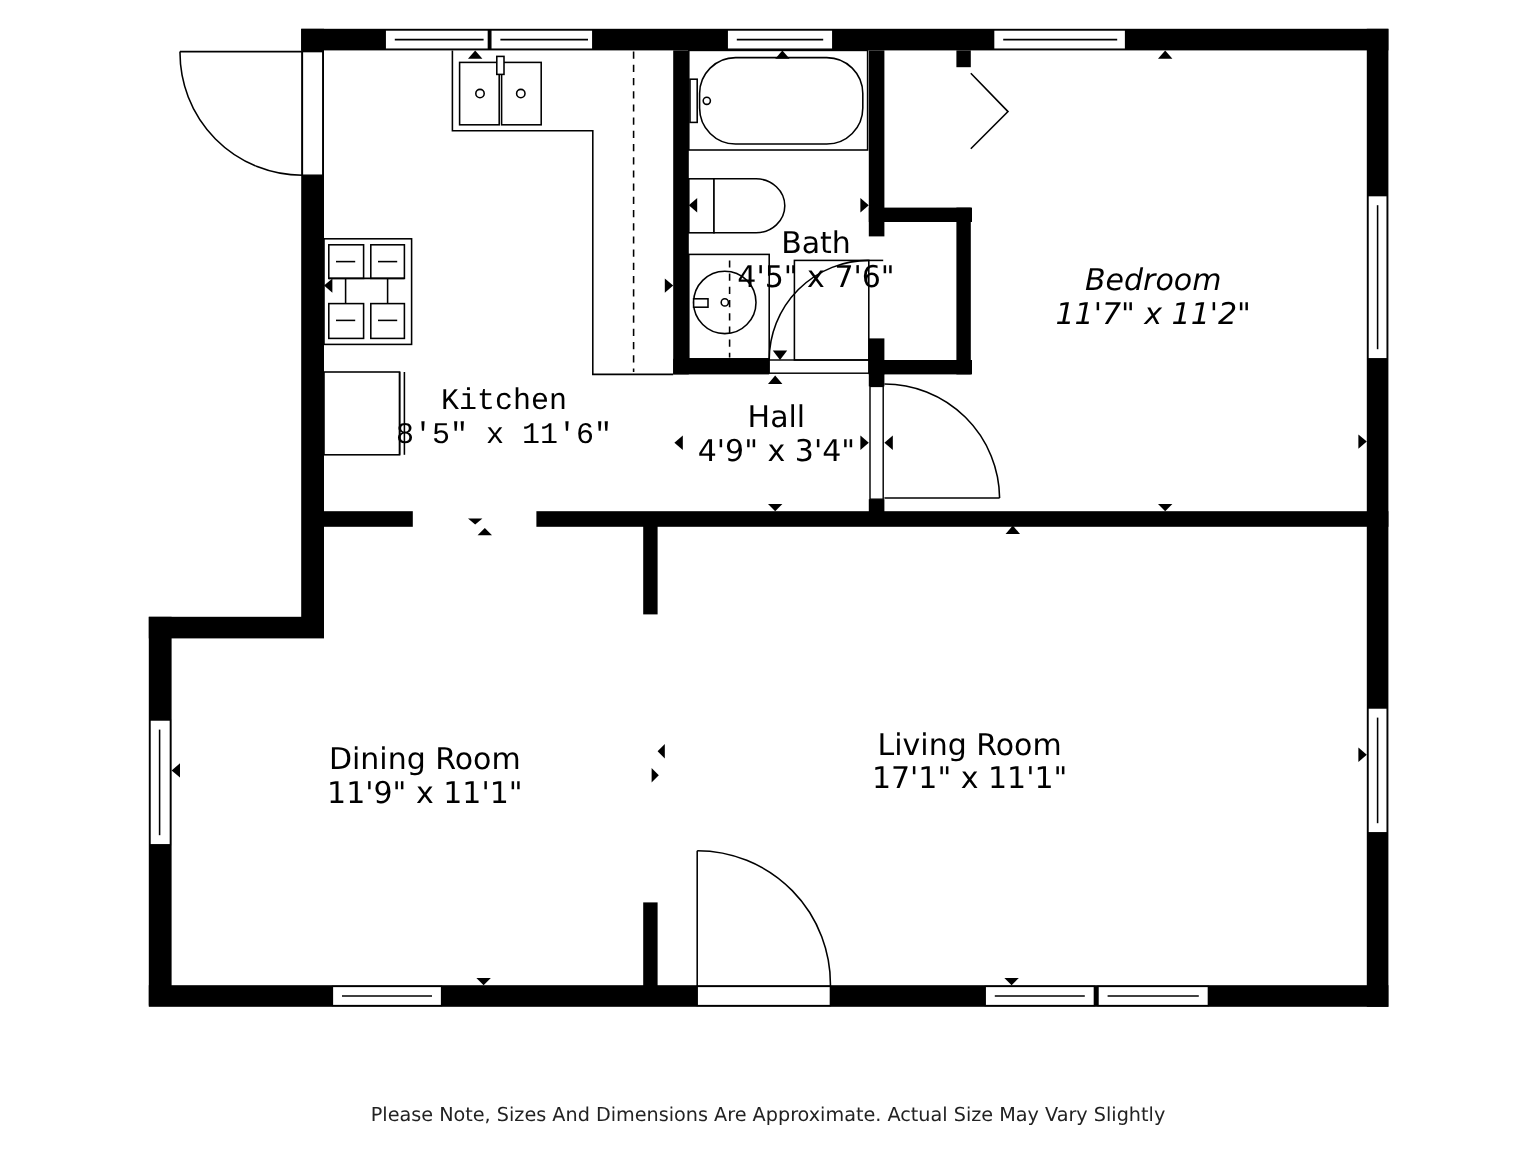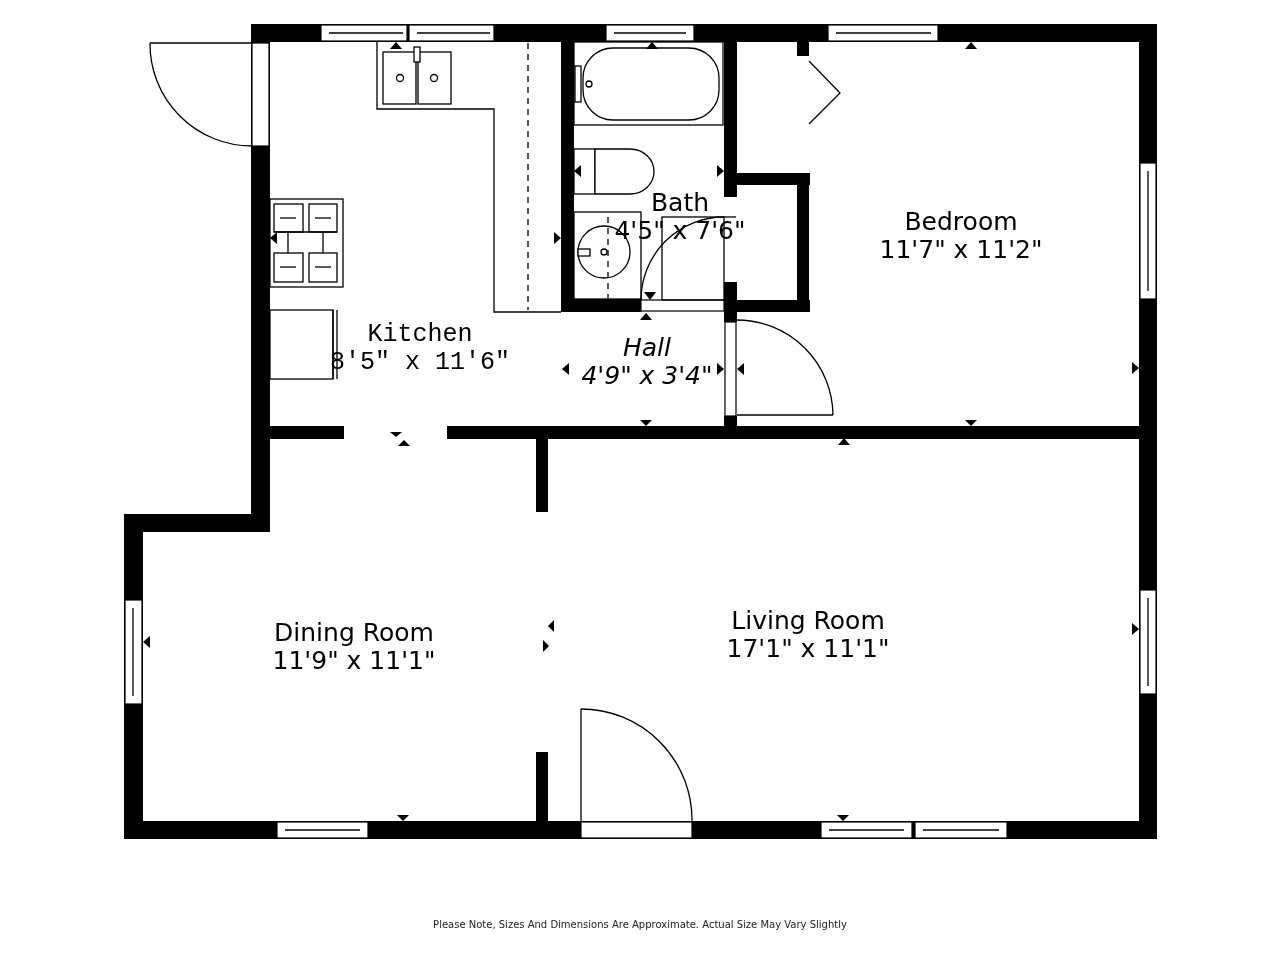--- a/index.html
+++ b/index.html
@@ -5,21 +5,21 @@
   html,body{margin:0;padding:0;background:#ffffff;}
   body{width:1280px;height:960px;position:relative;overflow:hidden;font-family:"DejaVu Sans","Liberation Sans",sans-serif;}
   svg{position:absolute;left:0;top:0;}
   .wall{fill:#000;}
   .thin{fill:none;stroke:#000;stroke-width:1.3;}
   .win{fill:#fff;stroke:#000;stroke-width:1.2;}
   .fix{fill:#fff;stroke:#000;stroke-width:1.3;}
   .dash{stroke:#000;stroke-width:1.3;stroke-dasharray:6,5;fill:none;}
   .mk{fill:#000;}
   .lbl{position:absolute;text-align:center;color:#000;font-size:25px;line-height:28px;white-space:nowrap;transform:translateX(-50%);}
-  .note{position:absolute;left:640px;top:919px;transform:translateX(-50%);font-size:10px;color:#222;white-space:nowrap;}
+  .note{position:absolute;left:640px;top:919px;transform:translateX(-50%);font-size:16px;color:#222;white-space:nowrap;}
 </style>
 </head>
 <body>
 
 <svg width="1280" height="960" viewBox="0 0 1280 960">
 
   <g>
 
     <rect class="wall" x="251" y="24" width="906" height="18"></rect>
 
@@ -195,25 +195,25 @@
 </svg>
 
 <div class="lbl" style="left:420px;top:321px;font-family:Liberation Mono, monospace;">
   <div>Kitchen</div>
   <div>8'5" x 11'6"</div>
 </div>
 <div class="lbl" style="left:680px;top:189px;">
   <div>Bath</div>
   <div>4'5" x 7'6"</div>
 </div>
-<div class="lbl" style="left:961px;top:208px;">
+<div class="lbl" style="left:961px;top:220px;font-style:italic;">
   <div>Bedroom</div>
   <div>11'7" x 11'2"</div>
 </div>
-<div class="lbl" style="left:647px;top:334px;font-style:italic;">
+<div class="lbl" style="left:647px;top:334px;">
   <div>Hall</div>
   <div>4'9" x 3'4"</div>
 </div>
 <div class="lbl" style="left:354px;top:619px;">
   <div>Dining Room</div>
   <div>11'9" x 11'1"</div>
 </div>
 <div class="lbl" style="left:808px;top:607px;">
   <div>Living Room</div>
   <div>17'1" x 11'1"</div>

